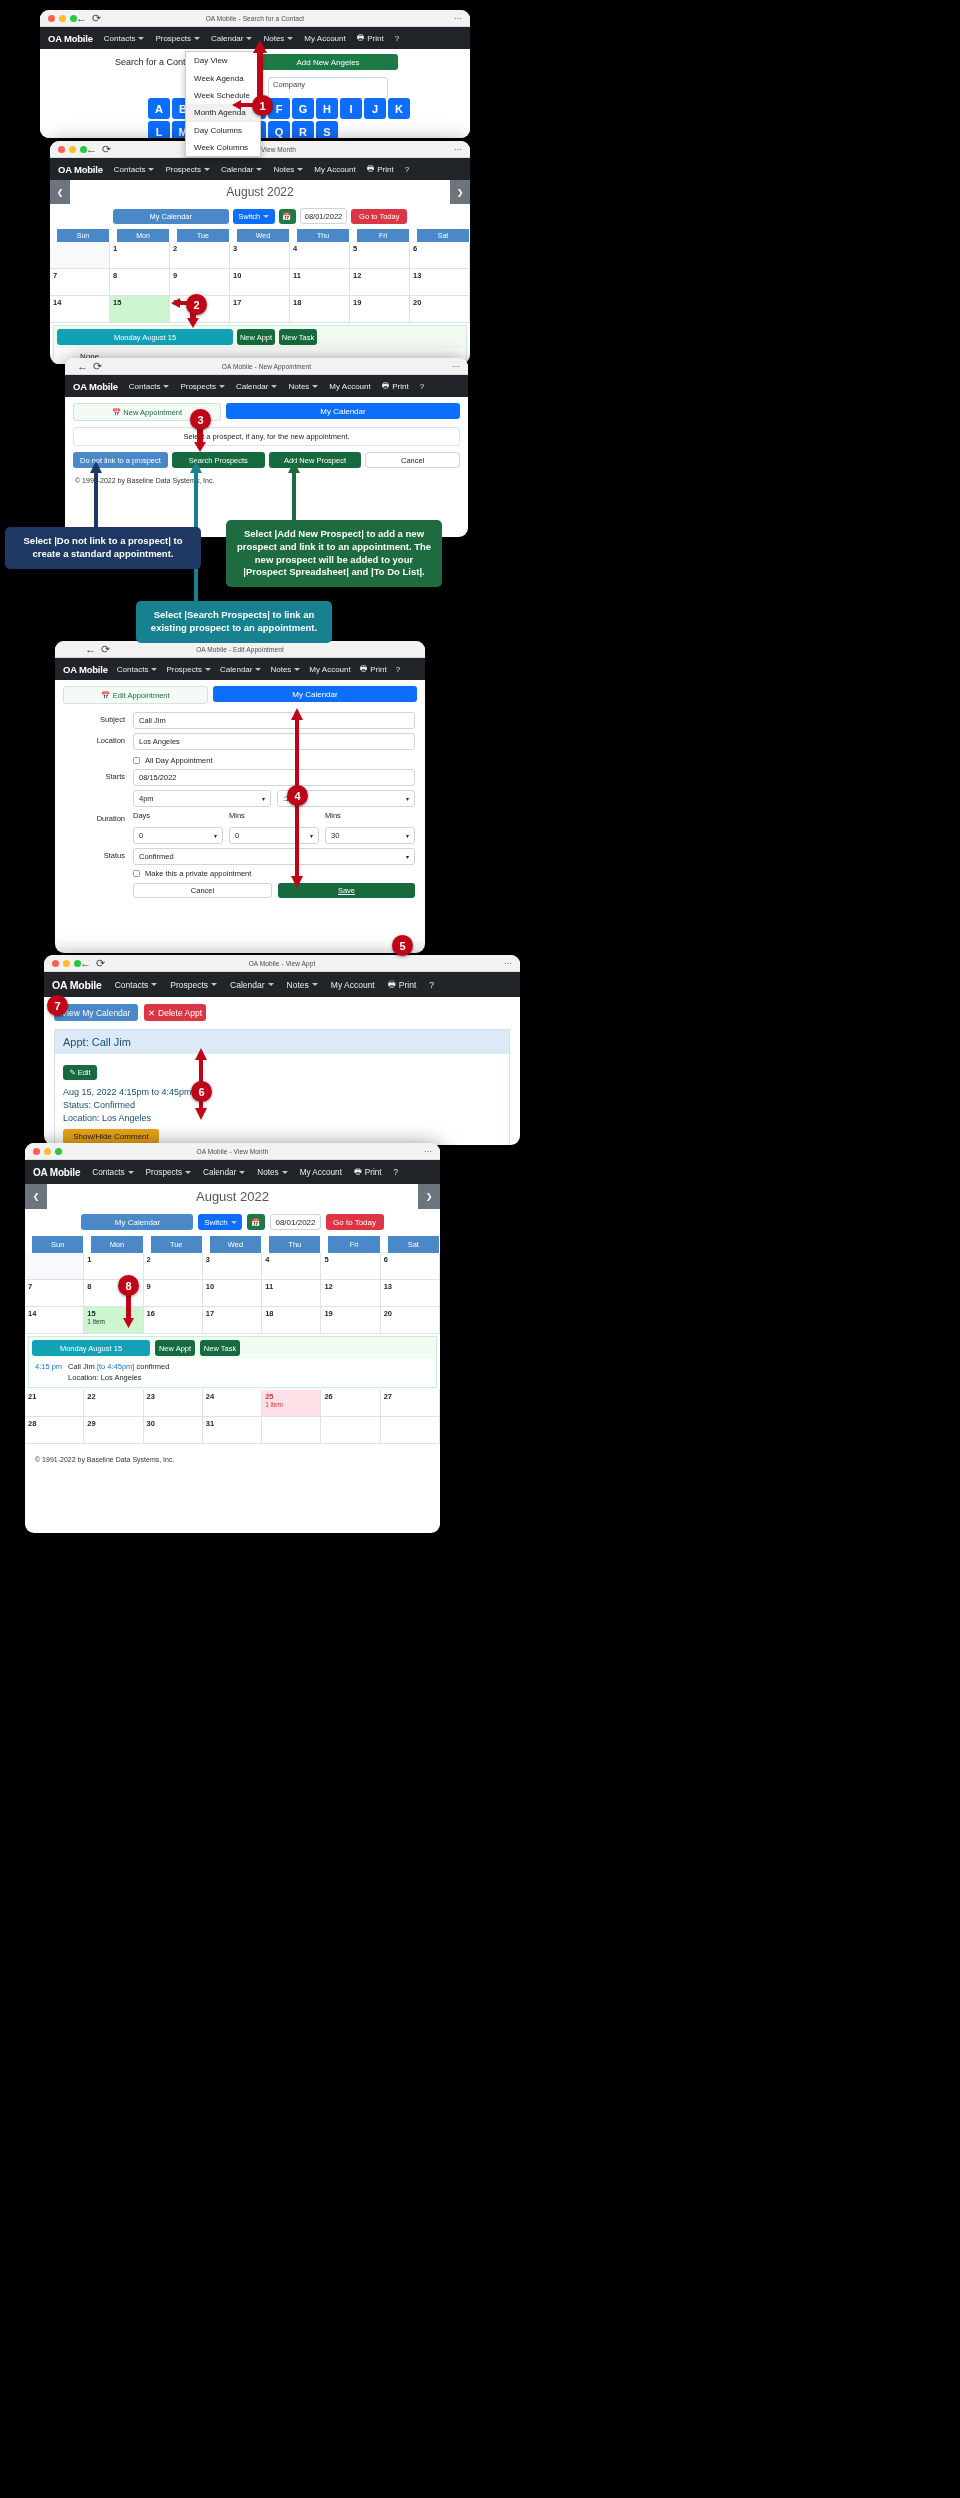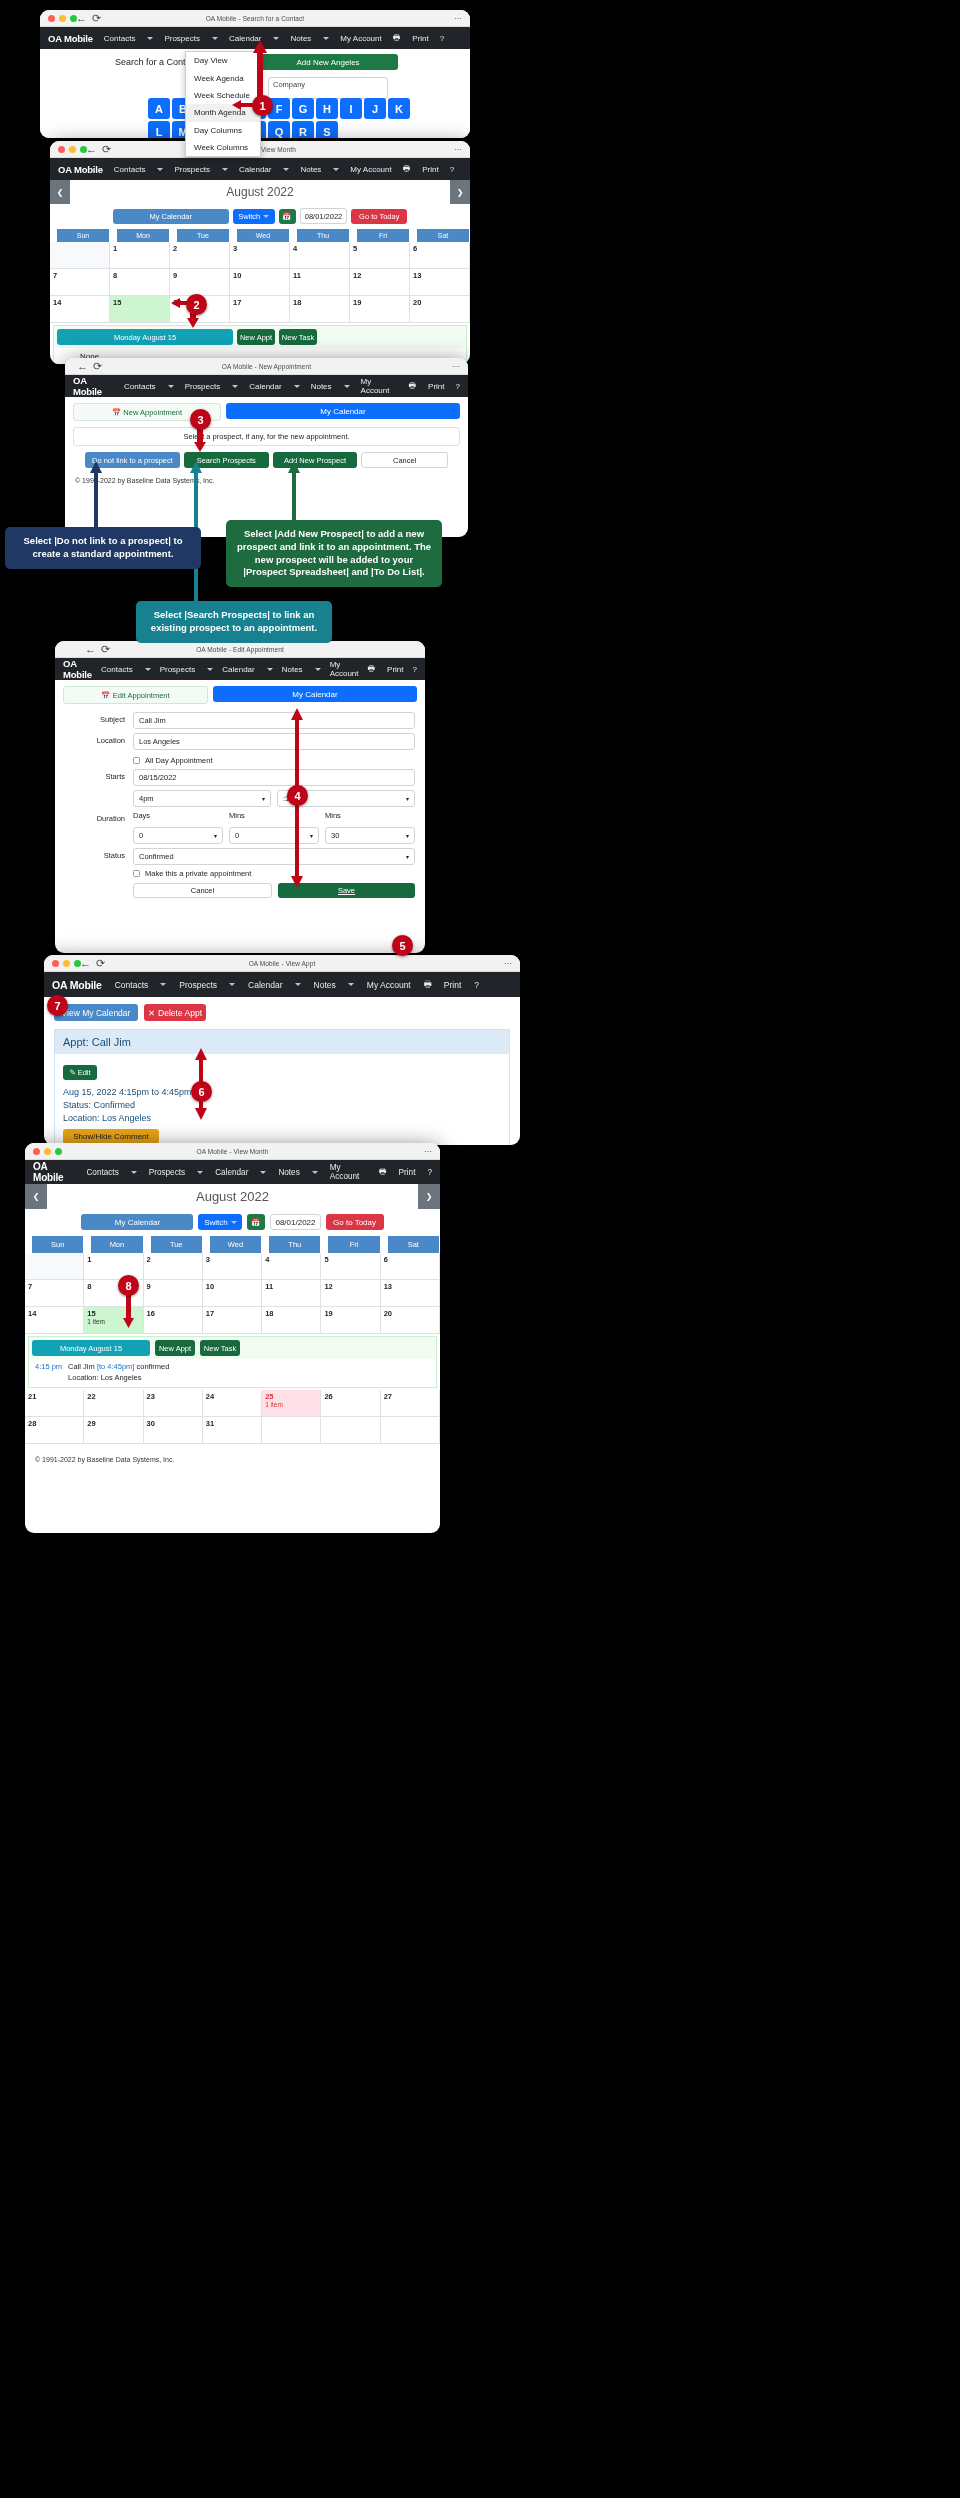--- a/index.html
+++ b/index.html
@@ -20,21 +20,21 @@
   .dot.r{background:#ff5f57;} .dot.y{background:#febc2e;} .dot.g{background:#28c840;}
   .tb-back, .tb-reload { position:absolute; top:2px; color:#3c3c3c; font-size:11px; line-height:13px;}
   .tb-back{left:36px;} .tb-reload{left:52px;}
   .tb-title { text-align:center; font-size:6.5px; color:#4a4a4a; line-height:17px; letter-spacing:.1px;}
   .tb-ellipsis{ position:absolute; right:8px; top:0; line-height:17px; font-size:8px; color:#555;}
 
   
   .navbar { background:#212529; display:flex; align-items:center; height:22px;
             padding:0 8px; gap:11px; }
   .brand { color:#fff; font-weight:bold; font-size:9.5px; letter-spacing:-.2px; }
-  .navitem { color:#e9ecef; font-size:8px; display:flex; align-items:center; gap:12px; }
+  .navitem { color:#e9ecef; font-size:8px; display:flex; align-items:center; gap:3px; }
   .caret { width:0;height:0;border-left:3px solid transparent;border-right:3px solid transparent;
            border-top:3.5px solid #bfc4c9; display:inline-block; }
 
   
   .dropdown { position:absolute; background:#fff; border:1px solid #ccc;
               box-shadow:0 3px 7px rgba(0,0,0,.25); z-index:30; }
   .dd-item { font-size:8px; color:#212529; padding:4.2px 9px 4.2px 8px; white-space:nowrap; }
   .dd-item.active { background:#f0f0f0; }
 
   
@@ -332,21 +332,21 @@
                  text-align:center; font-size:7.5px; color:#1d6b3f; padding:3.5px 0;">
       <span>📅</span>
       <span>New Appointment</span>
     </span>
     <span class="btn btn-blue" style="flex:1; height:16px; font-size:8px;">My Calendar</span>
   </div>
 
   <div style="margin:6px 8px 0; border:1px solid #dee2e6; border-radius:3px; text-align:center;
               font-size:7.5px; color:#212529; padding:4px 0;">Select a prospect, if any, for the new appointment.</div>
 
-  <div style="display:flex; gap:4px; padding:6px 20px 0;">
+  <div style="display:flex; gap:4px; padding:6px 8px 0;">
     <span class="btn btn-steel" style="flex:1;height:16px;">Do not link to a prospect</span>
     <span class="btn btn-darkgreen" style="flex:1;height:16px;">Search Prospects</span>
     <span class="btn btn-darkgreen" style="flex:1;height:16px;">Add New Prospect</span>
     <span class="btn btn-gray" style="flex:1;height:16px;">Cancel</span>
   </div>
 
   <div class="footer-note" style="padding:9px 0 0 10px;">© 1991-2022 by Baseline Data Systems, Inc.</div>
 </div>
 
 <svg class="arrow" style="left:193px; top:428px;" width="14" height="24">

